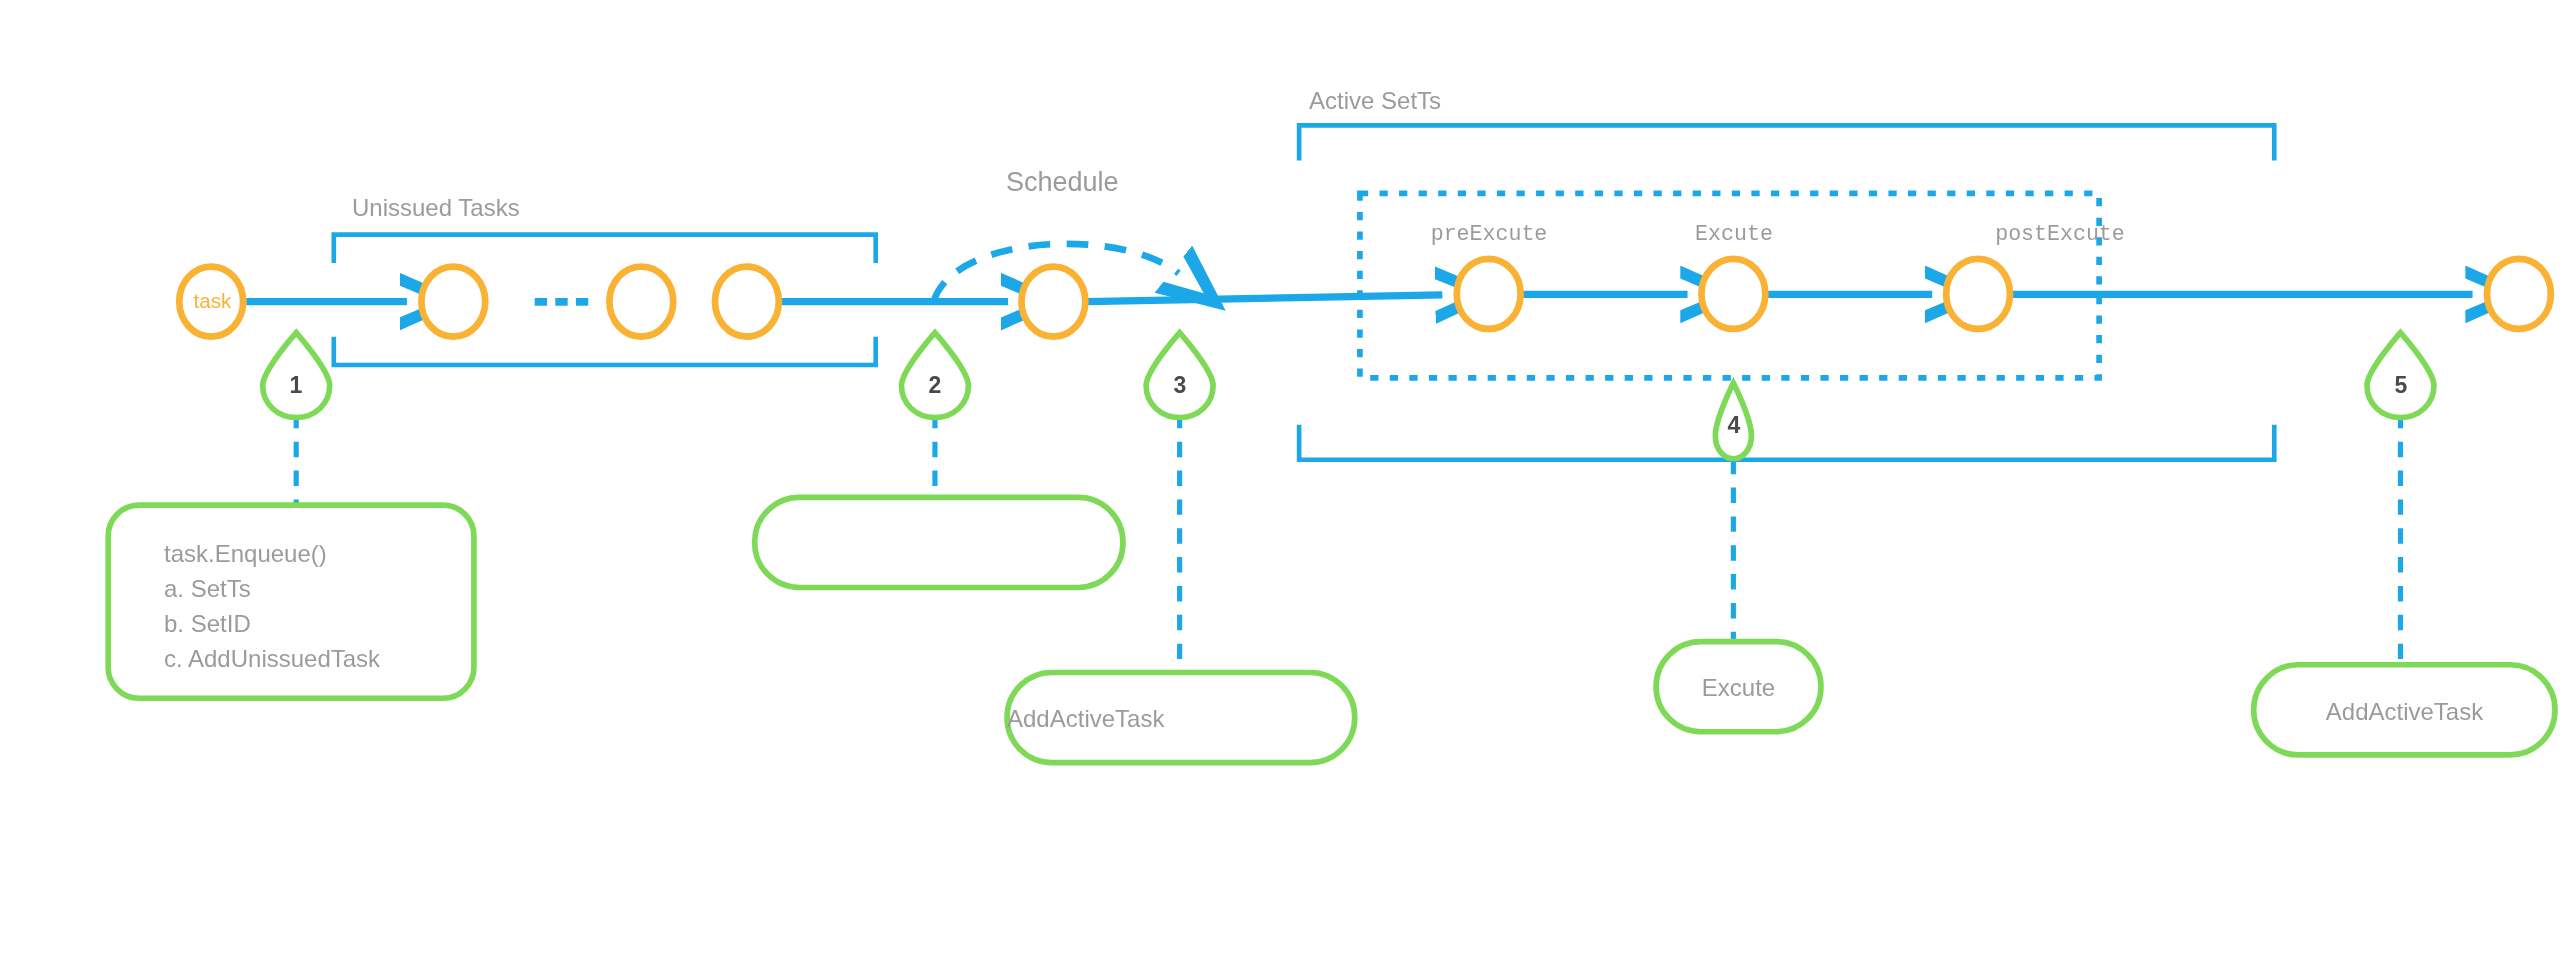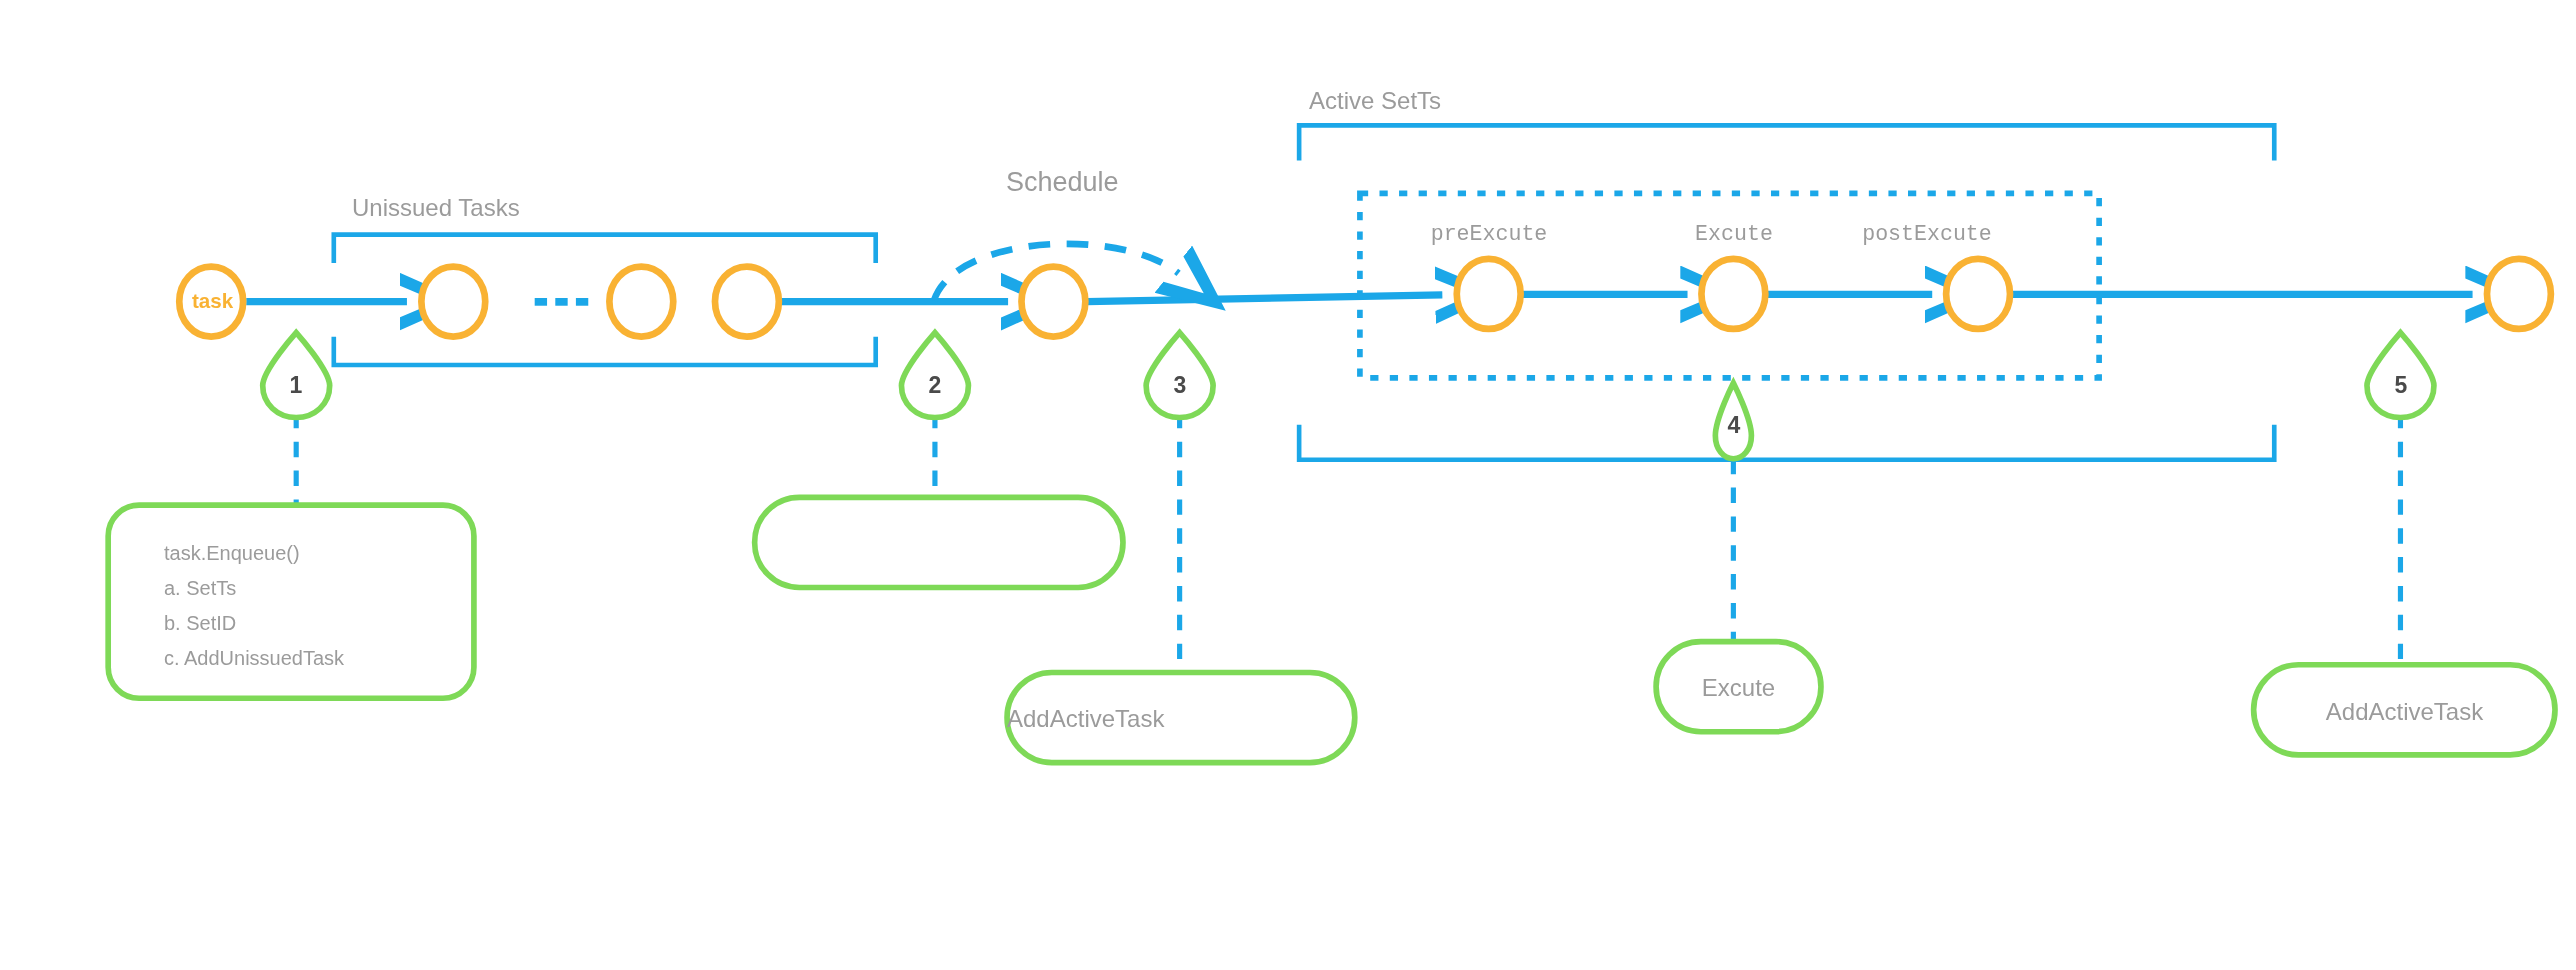--- a/index.html
+++ b/index.html
@@ -1,24 +1,24 @@
 <!DOCTYPE html>
 <html style="font-size:8.2px"><head>
 <meta charset="utf-8">
 <style>
   html,body{margin:0;padding:0;background:#ffffff;}
   body{width:2930px;height:971px;font-family:"Liberation Sans",sans-serif;overflow:hidden;}
   #stage{position:relative;width:2930px;height:971px;background:#fff;}
   svg#canvas{position:absolute;left:0;top:0;width:2930px;height:971px;}
   .lbl{position:absolute;color:#9b9b9b;font-size:24px;font-family:"Liberation Sans",sans-serif;white-space:nowrap;}
   .ndlbl{position:absolute;color:#9b9b9b;font-size:21.6px;font-family:Liberation Mono, monospace;white-space:nowrap;text-align:center;}
-  .tasktxt{position:absolute;color:#F9B233;font-size:20.6px;font-family:"Liberation Sans",sans-serif;white-space:nowrap;font-weight:bold;}
+  .tasktxt{position:absolute;color:#F9B233;font-size:20.6px;font-family:"Liberation Sans",sans-serif;white-space:nowrap;}
   .marknum{position:absolute;color:#4a4a4a;font-size:23px;font-weight:bold;font-family:"Liberation Sans",sans-serif;text-align:center;}
   .calltxt{position:absolute;color:#9b9b9b;font-size:24px;font-family:"Liberation Sans",sans-serif;white-space:nowrap;}
-  .calllist{position:absolute;color:#9b9b9b;font-size:20px;font-family:"Liberation Sans",sans-serif;white-space:nowrap;line-height:35px;}
+  .calllist{position:absolute;color:#9b9b9b;font-size:24px;font-family:"Liberation Sans",sans-serif;white-space:nowrap;line-height:35px;}
 </style>
 </head>
 <body>
 
 <div id="stage">
 
   <svg id="canvas" viewBox="0 0 5688 1884">
     <defs>
       <marker id="ar" markerWidth="10" markerHeight="10" refX="1" refY="4" orient="auto" markerUnits="strokeWidth">
         <path d="M0,0 L9,4 L0,8 L0,6.2 L5.2,4 L0,1.8 Z" fill="#1BA7E8"></path>
@@ -108,21 +108,21 @@
   <div class="lbl" style="left:1006px;top:167px;font-size:27px;">Schedule</div>
 
   <div class="lbl" style="left:1309px;top:87px;">Active SetTs</div>
 
   <div class="tasktxt" style="left:184px;top:289px;width:57px;text-align:center;">task</div>
 
   <div class="ndlbl" style="left:1386px;top:222px;width:206px;">preExcute</div>
 
   <div class="ndlbl" style="left:1631px;top:222px;width:206px;">Excute</div>
 
-  <div class="ndlbl" style="left:1824px;top:222px;width:206px;">postExcute</div>
+  <div class="ndlbl" style="left:1957px;top:222px;width:206px;">postExcute</div>
 
   <div class="marknum" style="left:270px;top:372px;width:52px;">1</div>
   <div class="marknum" style="left:909px;top:372px;width:52px;">2</div>
   <div class="marknum" style="left:1154px;top:372px;width:52px;">3</div>
   <div class="marknum" style="left:1708px;top:412px;width:52px;">4</div>
   <div class="marknum" style="left:2375px;top:372px;width:52px;">5</div>
 
   <div class="calllist" style="left:164px;top:536px;">task.Enqueue()</div>
   <div class="calllist" style="left:164px;top:571px;">   a. SetTs</div>
   <div class="calllist" style="left:164px;top:606px;">   b. SetID</div>

